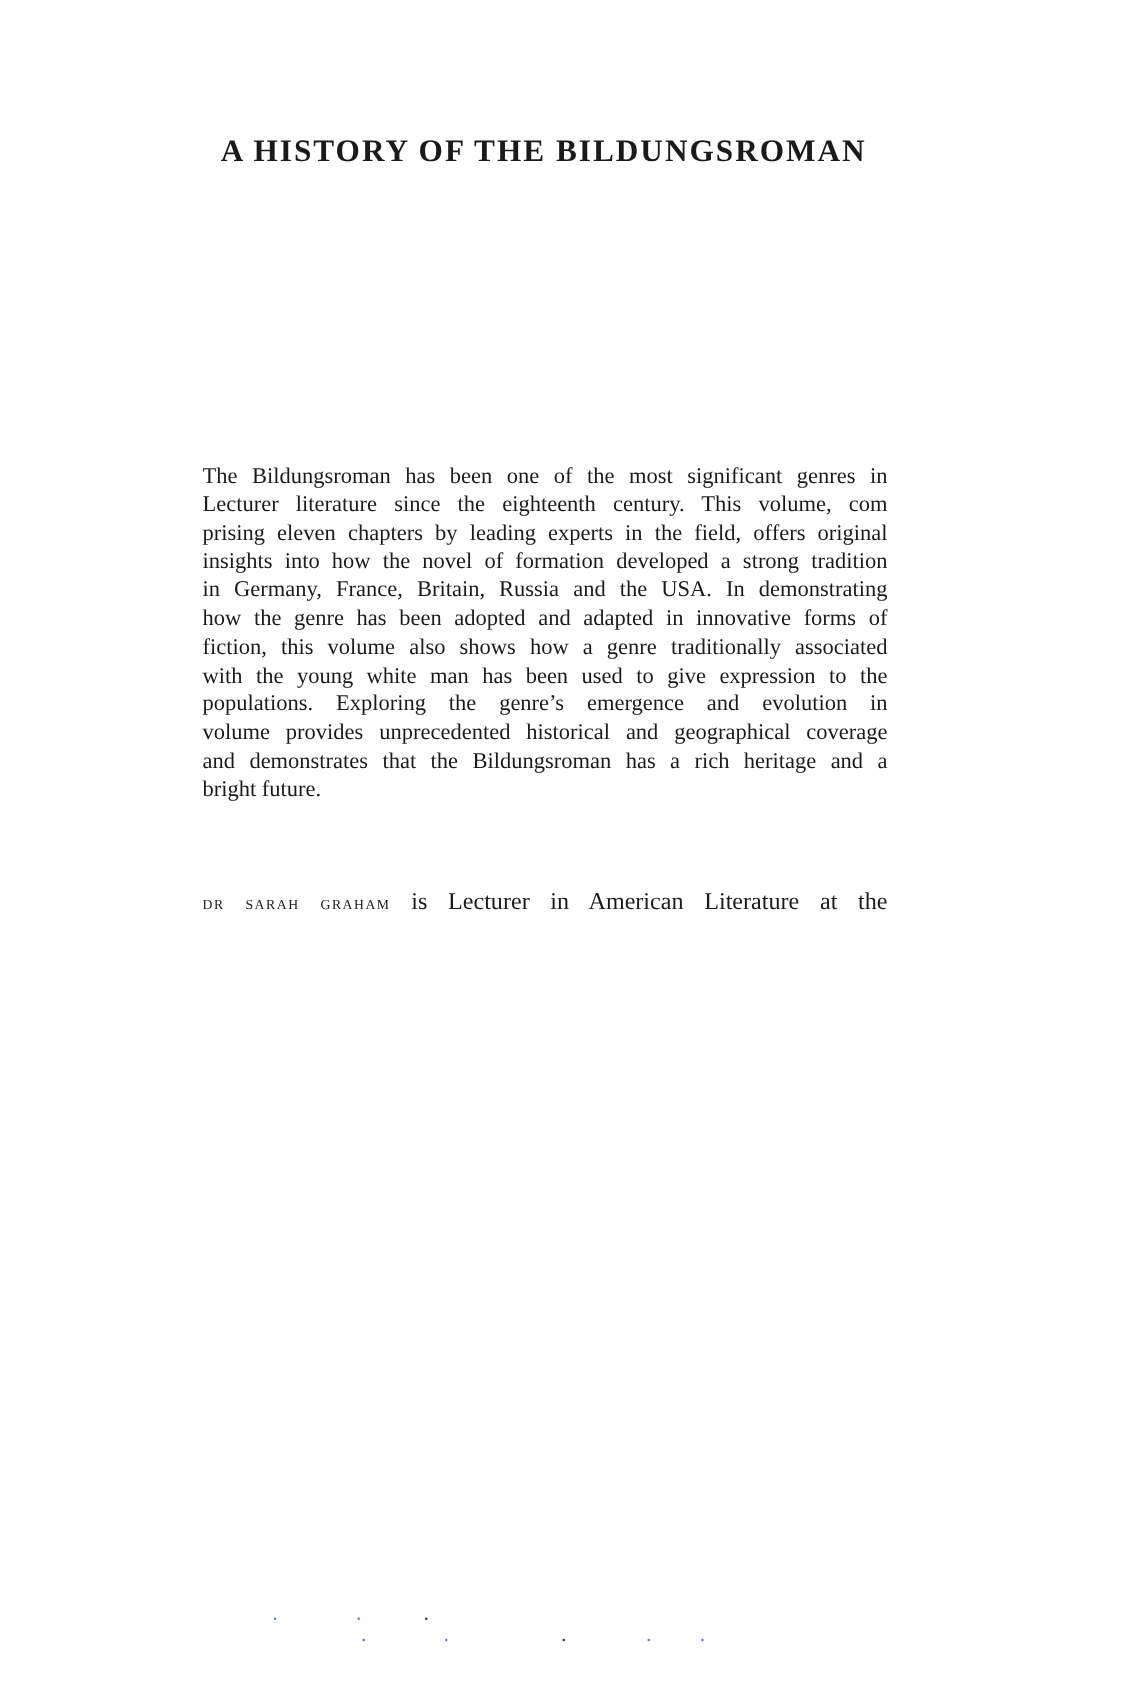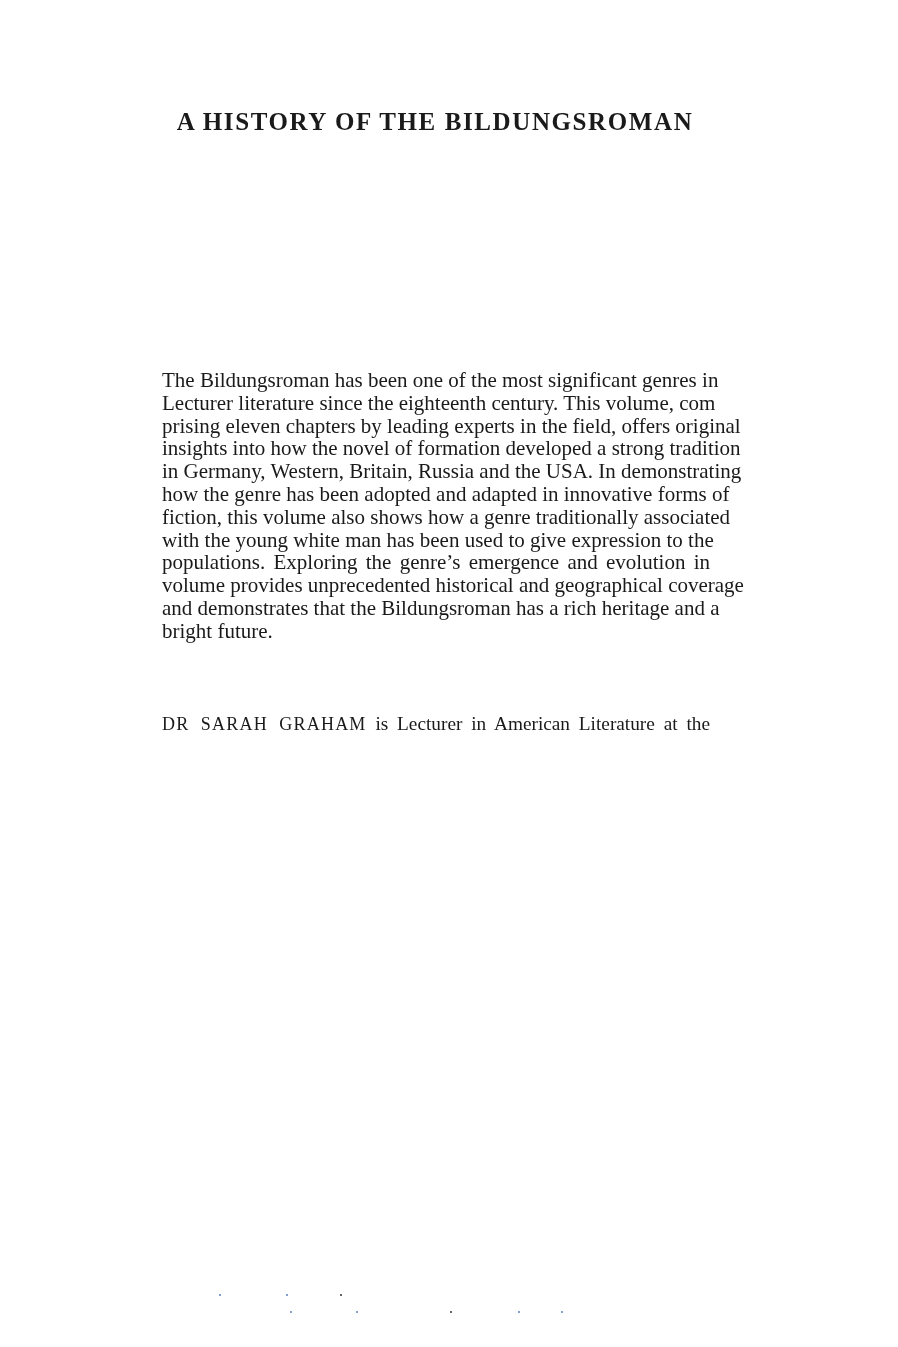--- a/index.html
+++ b/index.html
@@ -1,41 +1,41 @@
 <!DOCTYPE html>
 <html><head>
 <meta charset="utf-8">
 <style>
   html, body { margin: 0; padding: 0; background: #ffffff; }
   body { width: 898px; height: 1347px; position: relative; overflow: hidden;
          font-family: "Liberation Serif", "DejaVu Serif", serif; color: #1a1a1a; }
   .title { position: absolute; top: 108px; left: 0; width: 870px; text-align: center;
            font-size: 25px; letter-spacing: 1.6px; font-weight: bold; margin: 0; }
   .blurb { position: absolute; top: 369px; left: 162px; width: 548px;
-           font-size: 21px; line-height: 22.8px; text-align: justify; margin: 0; }
+           font-size: 18px; line-height: 22.8px; text-align: justify; margin: 0; }
   .blurb .ln { display: block; text-align: justify; text-align-last: justify; white-space: nowrap; }
   .blurb .ln.last { text-align-last: left; }
   .bio { position: absolute; top: 711px; left: 162px; width: 548px;
          font-size: 19.3px; line-height: 22.8px; margin: 0; }
   .bio .ln { display: block; text-align: justify; text-align-last: justify; white-space: nowrap; }
   .bio .ln.last { text-align-last: left; }
-  .sc { font-variant: small-caps; text-transform: lowercase; letter-spacing: 1.2px; font-size: 25px; }
+  .sc { font-variant: small-caps; text-transform: lowercase; letter-spacing: 1.2px; font-size: 15px; }
   .dot { position: absolute; width: 2px; height: 2px; background: #5b7fb8; border-radius: 1px; }
 </style>
 </head>
 <body>
 
 <h1 class="title">A HISTORY OF THE BILDUNGSROMAN</h1>
 
 <p class="blurb">
   <span class="ln">The Bildungsroman has been one of the most significant genres in</span>
   <span class="ln">Lecturer literature since the eighteenth century. This volume, com</span>
   <span class="ln">prising eleven chapters by leading experts in the field, offers original</span>
   <span class="ln">insights into how the novel of formation developed a strong tradition</span>
-  <span class="ln">in Germany, Western, Britain, Russia and the USA. In demonstrating</span>
+  <span class="ln">in Germany, France, Britain, Russia and the USA. In demonstrating</span>
   <span class="ln">how the genre has been adopted and adapted in innovative forms of</span>
   <span class="ln">fiction, this volume also shows how a genre traditionally associated</span>
   <span class="ln">with the young white man has been used to give expression to the</span>
   <span class="ln">populations. Exploring the genre’s emergence and evolution in</span>
   <span class="ln">volume provides unprecedented historical and geographical coverage</span>
   <span class="ln">and demonstrates that the Bildungsroman has a rich heritage and a</span>
   <span class="ln last">bright future.</span>
 </p>
 
 <p class="bio">

